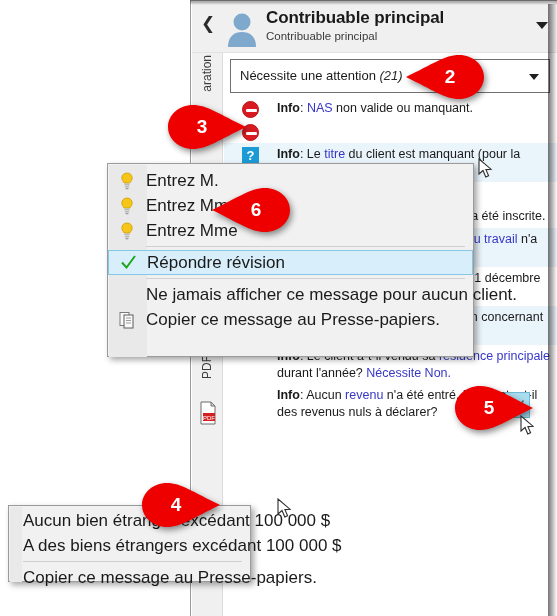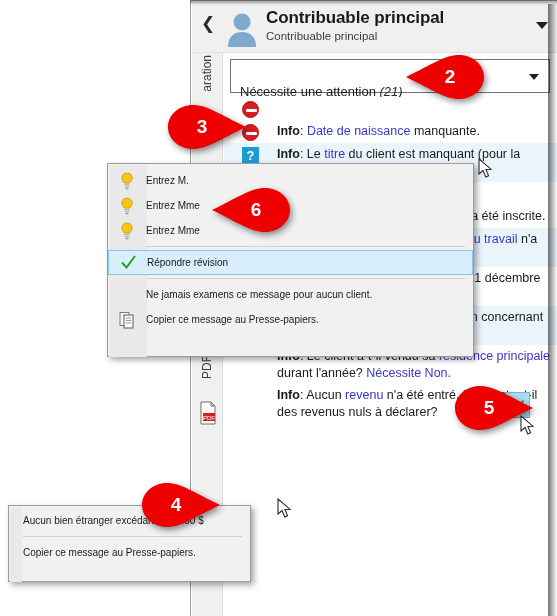--- a/index.html
+++ b/index.html
@@ -89,21 +89,21 @@
   .sb-icon { position: absolute; left: 6px; width: 20px; height: 20px; }
 
   
   #filter-box {
     position: absolute; left: 39px; top: 58px;
     width: 320px; height: 34px;
     background: #fff; border: 1px solid #707070;
   }
   #filter-text {
     position: absolute; left: 9px; top: 8px;
-    font-size: 13px; color: #1a1a1a; white-space: nowrap; margin-top: 16px;
+    font-size: 13px; color: #1a1a1a; white-space: nowrap;
   }
   #filter-text .cnt { font-style: italic; color: #2a2a2a; }
   #filter-caret {
     position: absolute; right: 10px; top: 14px;
     width: 0; height: 0;
     border-left: 5px solid transparent;
     border-right: 5px solid transparent;
     border-top: 6px solid #1f1f1f;
   }
 
@@ -195,21 +195,21 @@
   }
   #menu2 .gutter {
     position: absolute; left: 1px; top: 1px;
     width: 12px; height: 75px;
     background: #e9e9e9;
   }
   .mi {
     position: relative;
     display: flex; align-items: center;
     height: 25px;
-    font-size: 10px; color: #1a1a1a;
+    font-size: 17px; color: #1a1a1a;
     cursor: default;
   }
   .mi.sel {
     background: #d8eefa;
     border: 1px solid #86c8e4;
   }
   .mi-ico {
     width: 38px; min-width: 38px;
     display: flex; align-items: center; justify-content: center;
   }
@@ -292,26 +292,26 @@
       <span class="cnt">(21)</span>
     </div>
     <div id="filter-caret"></div>
   </div>
 
   <div id="msglist">
       <div class="row">
         <div class="row-icons">
           <div class="ic-stop"></div>
         </div>
+        <div class="row-text"><b>Info</b><span>: </span><span class="lk">NAS</span><span> non valide ou manquant.</span></div>
       </div>
       <div class="row">
         <div class="row-icons">
           <div class="ic-stop"></div>
         </div>
-        <div class="row-text"><b>Info</b><span>: </span><span class="lk">Date de naissance</span><span> manquante.</span></div>
       </div>
       <div class="row hl">
         <div class="row-icons">
           <div class="ic-q">?</div>
         </div>
         <div class="row-text"><b>Info</b><span>: Le </span><span class="lk">titre</span><span> du client est manquant (pour la correspondance).</span></div>
       </div>
       <div class="row">
         <div class="row-icons">
           <div class="ic-leaf"><svg width="17" height="17" viewBox="0 0 17 17">
@@ -418,21 +418,21 @@
         <div class="mi-ico">
           <svg width="17" height="17" viewBox="0 0 17 17">
             <path d="M2 8.5 L6.5 13.5 L15 2" stroke="#19a419" stroke-width="1.9" fill="none"></path>
           </svg>
         </div>
         <div class="mi-lbl">Répondre révision</div>
       </div>
       <div class="msep"></div>
       <div class="mi">
         <div class="mi-ico"></div>
-        <div class="mi-lbl">Ne jamais examens ce message pour aucun client.</div>
+        <div class="mi-lbl">Ne jamais afficher ce message pour aucun client.</div>
       </div>
       <div class="mi">
         <div class="mi-ico">
           <svg width="17" height="18" viewBox="0 0 17 18">
             <rect x="1" y="1.5" width="9" height="13" fill="#fafafa" stroke="#7a7a7a"></rect>
             <rect x="5" y="4" width="9" height="13" fill="#fafafa" stroke="#5d5d5d"></rect>
             <line x1="7" y1="7" x2="12" y2="7" stroke="#9a9a9a"></line>
             <line x1="7" y1="9.5" x2="12" y2="9.5" stroke="#9a9a9a"></line>
             <line x1="7" y1="12" x2="12" y2="12" stroke="#9a9a9a"></line>
           </svg>
@@ -442,20 +442,24 @@
     </div>
 </div>
 
 <div id="menu2">
   <div class="gutter"></div>
   <div style="position:relative; padding-top:2px;" id="menu2-items">
       <div class="mi">
         <div class="mi-ico"></div>
         <div class="mi-lbl">Aucun bien étranger excédant 100 000 $</div>
       </div>
+      <div class="mi">
+        <div class="mi-ico"></div>
+        <div class="mi-lbl">A des biens étrangers excédant 100 000 $</div>
+      </div>
       <div class="msep2"></div>
       <div class="mi">
         <div class="mi-ico"></div>
         <div class="mi-lbl">Copier ce message au Presse-papiers.</div>
       </div>
     </div>
 </div>
 
 <div class="badge" style="left:406px; top:54px; width:78px; height:46px;">
   <svg width="78" height="46" viewBox="0 0 78 46">

